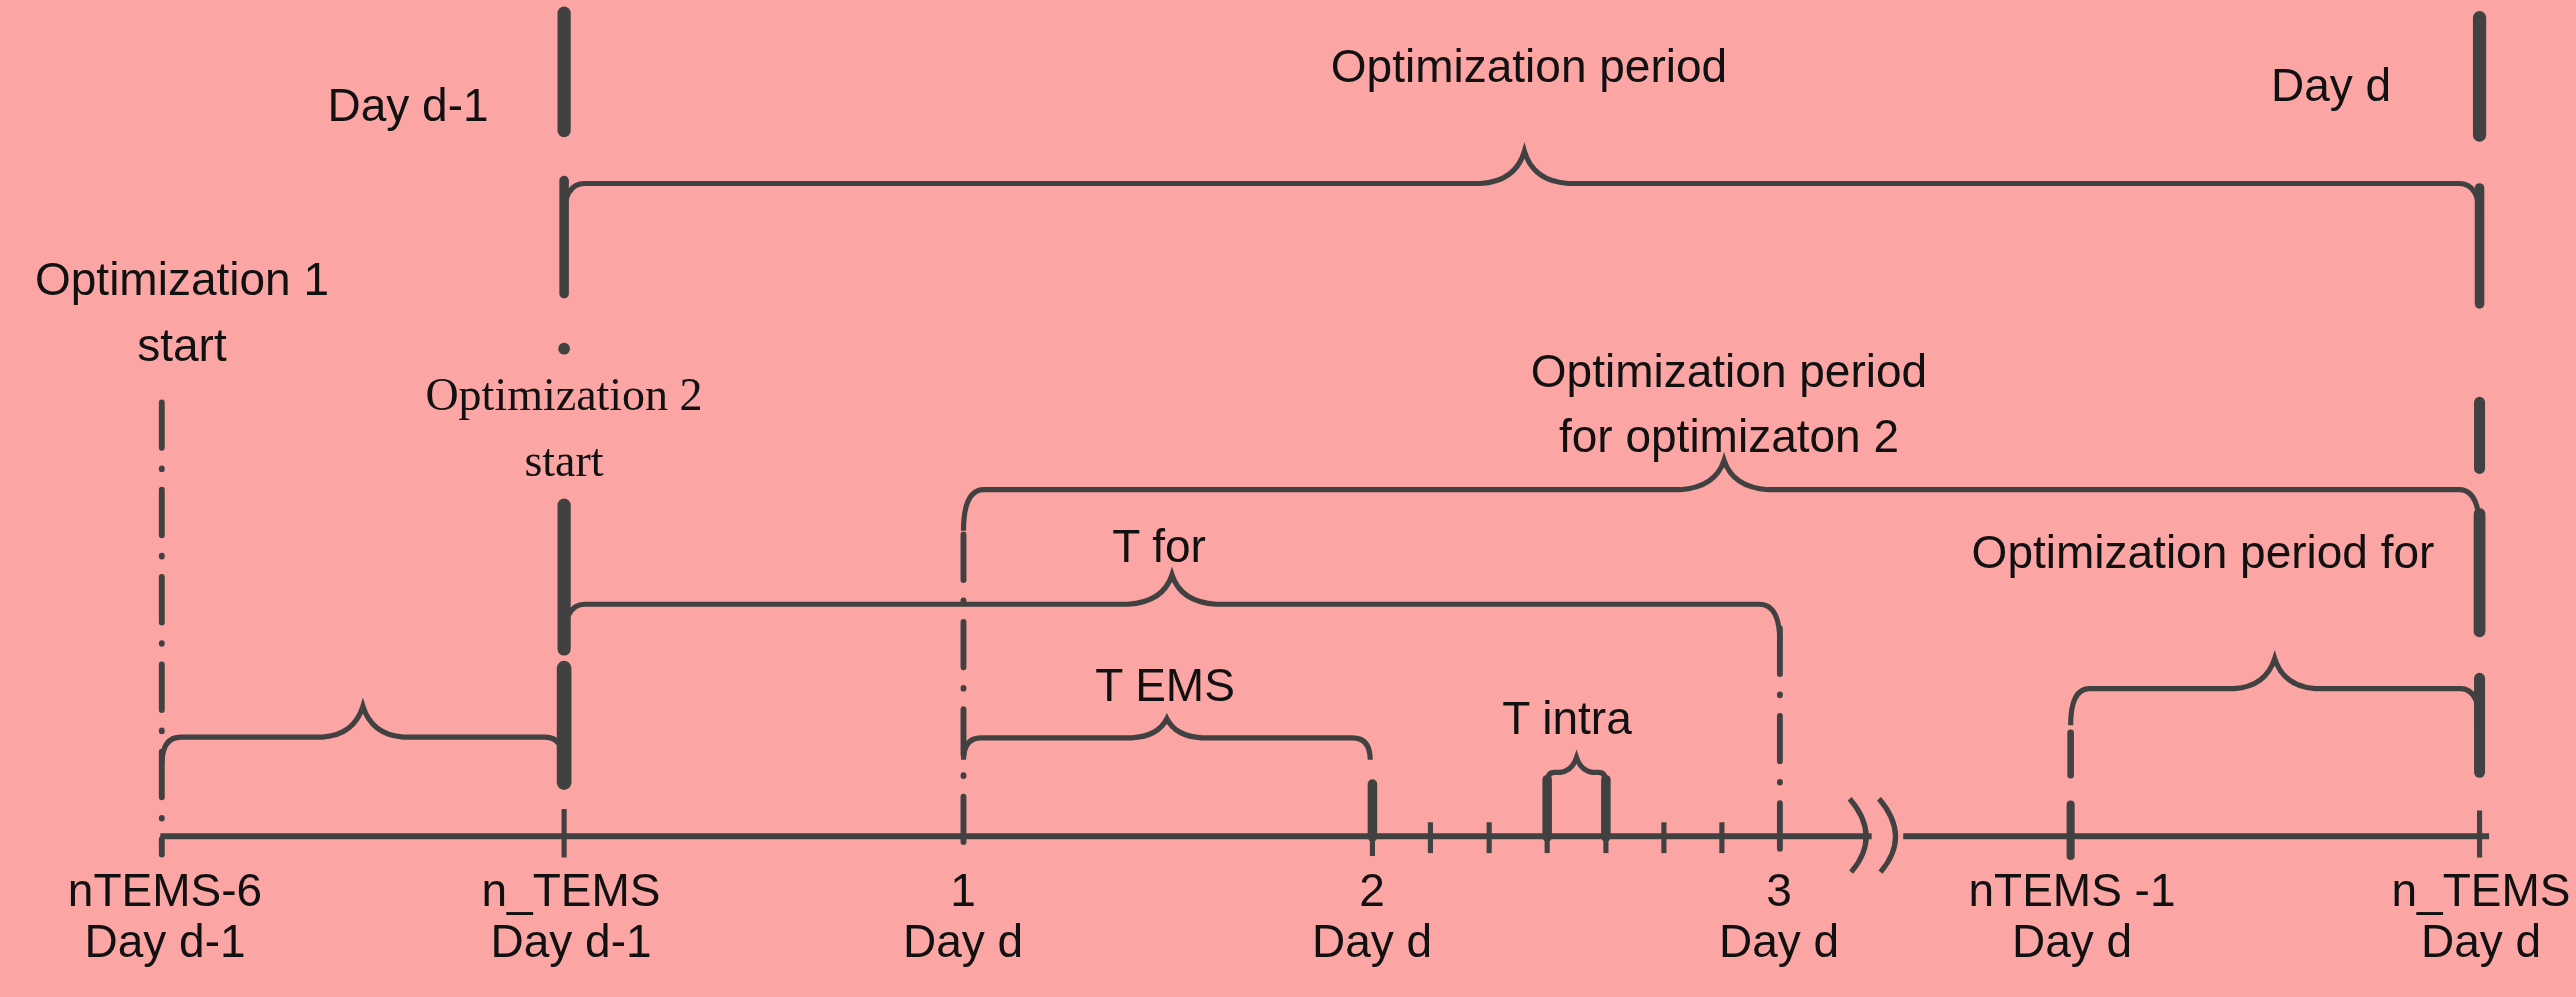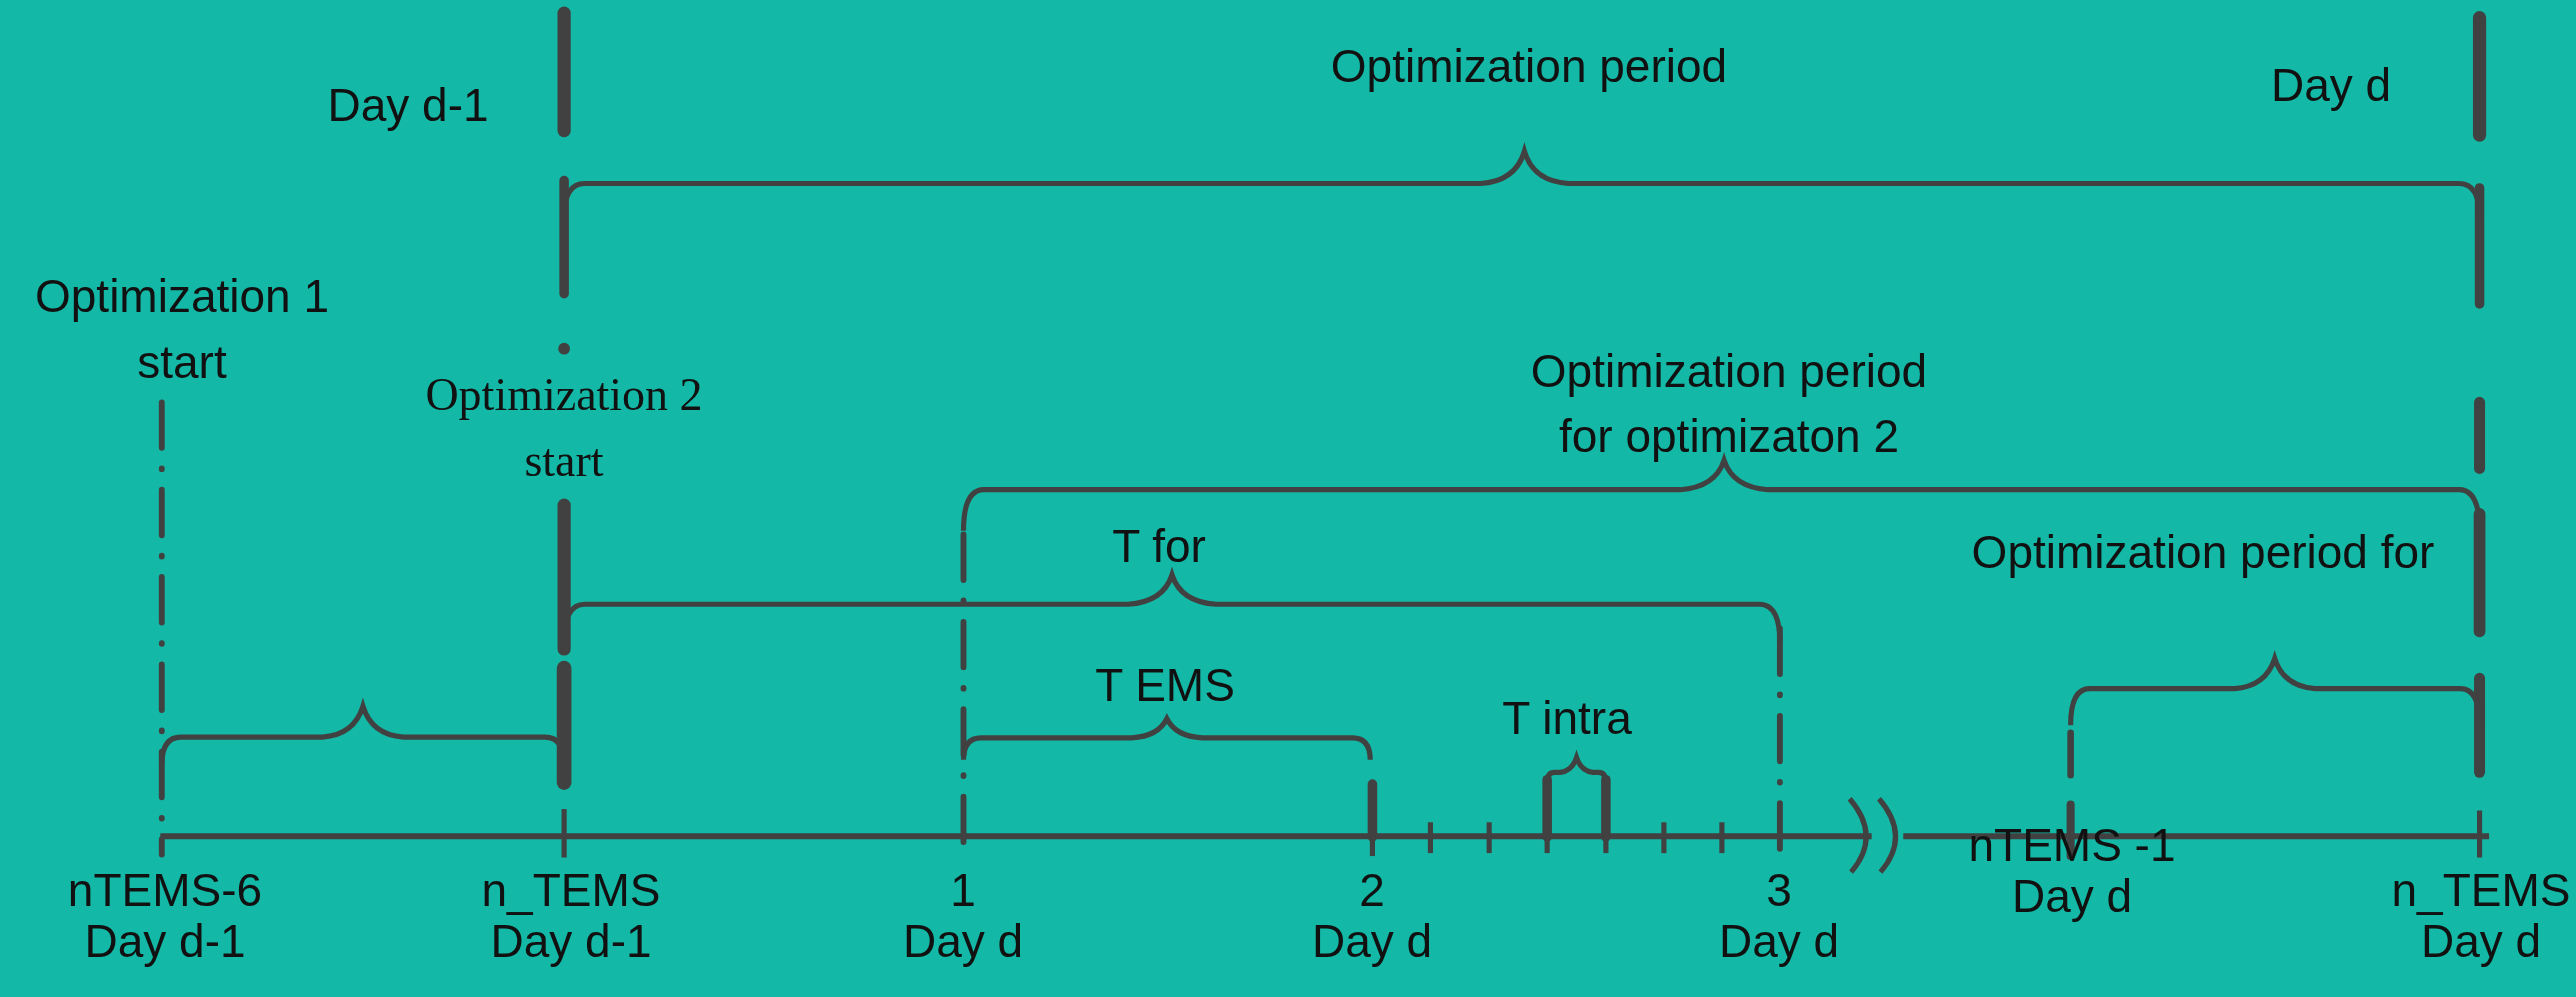--- a/index.html
+++ b/index.html
@@ -1,17 +1,17 @@
 <!DOCTYPE html>
 <html style="font-size:11.7px"><head>
 <meta charset="utf-8">
 <style>
   html,body{margin:0;padding:0;background:#ffffff;}
   .stage{
-    position:relative;width:2576px;height:997px;background:#14b8a6;
+    position:relative;width:2576px;height:997px;background:#fca5a5;
     font-family:"Liberation Sans",sans-serif;color:#111111;overflow:hidden;
   }
   .stage svg{position:absolute;left:0;top:0;width:2576px;height:997px;}
   .lbl{
     position:absolute;transform:translateX(-50%);
     text-align:center;font-size:46px;line-height:66px;white-space:nowrap;color:#111111;
   }
   .axis-lbl{line-height:51px;}
 </style>
 </head>
@@ -71,21 +71,21 @@
     </g>
   </svg>
 
   <div class="lbl" style="left:408px;top:72px;">Day d-1</div>
   <div class="lbl" style="left:2331px;top:52px;">Day d</div>
 
   <div class="lbl" style="left:1529px;top:32px;line-height:68px;">
     <div>Optimization period</div>
   </div>
 
-  <div class="lbl" style="left:182px;top:263px;">
+  <div class="lbl" style="left:182px;top:246px;">
     <div>Optimization 1</div>
     <div>start</div>
   </div>
 
   <div class="lbl" style="left:564px;top:362px;font-family:Liberation Serif, serif;">
     <div>Optimization 2</div>
     <div>start</div>
   </div>
 
   <div class="lbl" style="left:1729px;top:339px;line-height:65px;">
@@ -115,21 +115,21 @@
     <div>Day d</div>
   </div>
   <div class="lbl axis-lbl" style="left:1372px;top:865px;">
     <div>2</div>
     <div>Day d</div>
   </div>
   <div class="lbl axis-lbl" style="left:1779px;top:865px;">
     <div>3</div>
     <div>Day d</div>
   </div>
-  <div class="lbl axis-lbl" style="left:2072px;top:820px;">
+  <div class="lbl axis-lbl" style="left:2072px;top:865px;">
     <div>nTEMS -1</div>
     <div>Day d</div>
   </div>
   <div class="lbl axis-lbl" style="left:2481px;top:865px;">
     <div>n_TEMS</div>
     <div>Day d</div>
   </div>
 
 </div>
 

